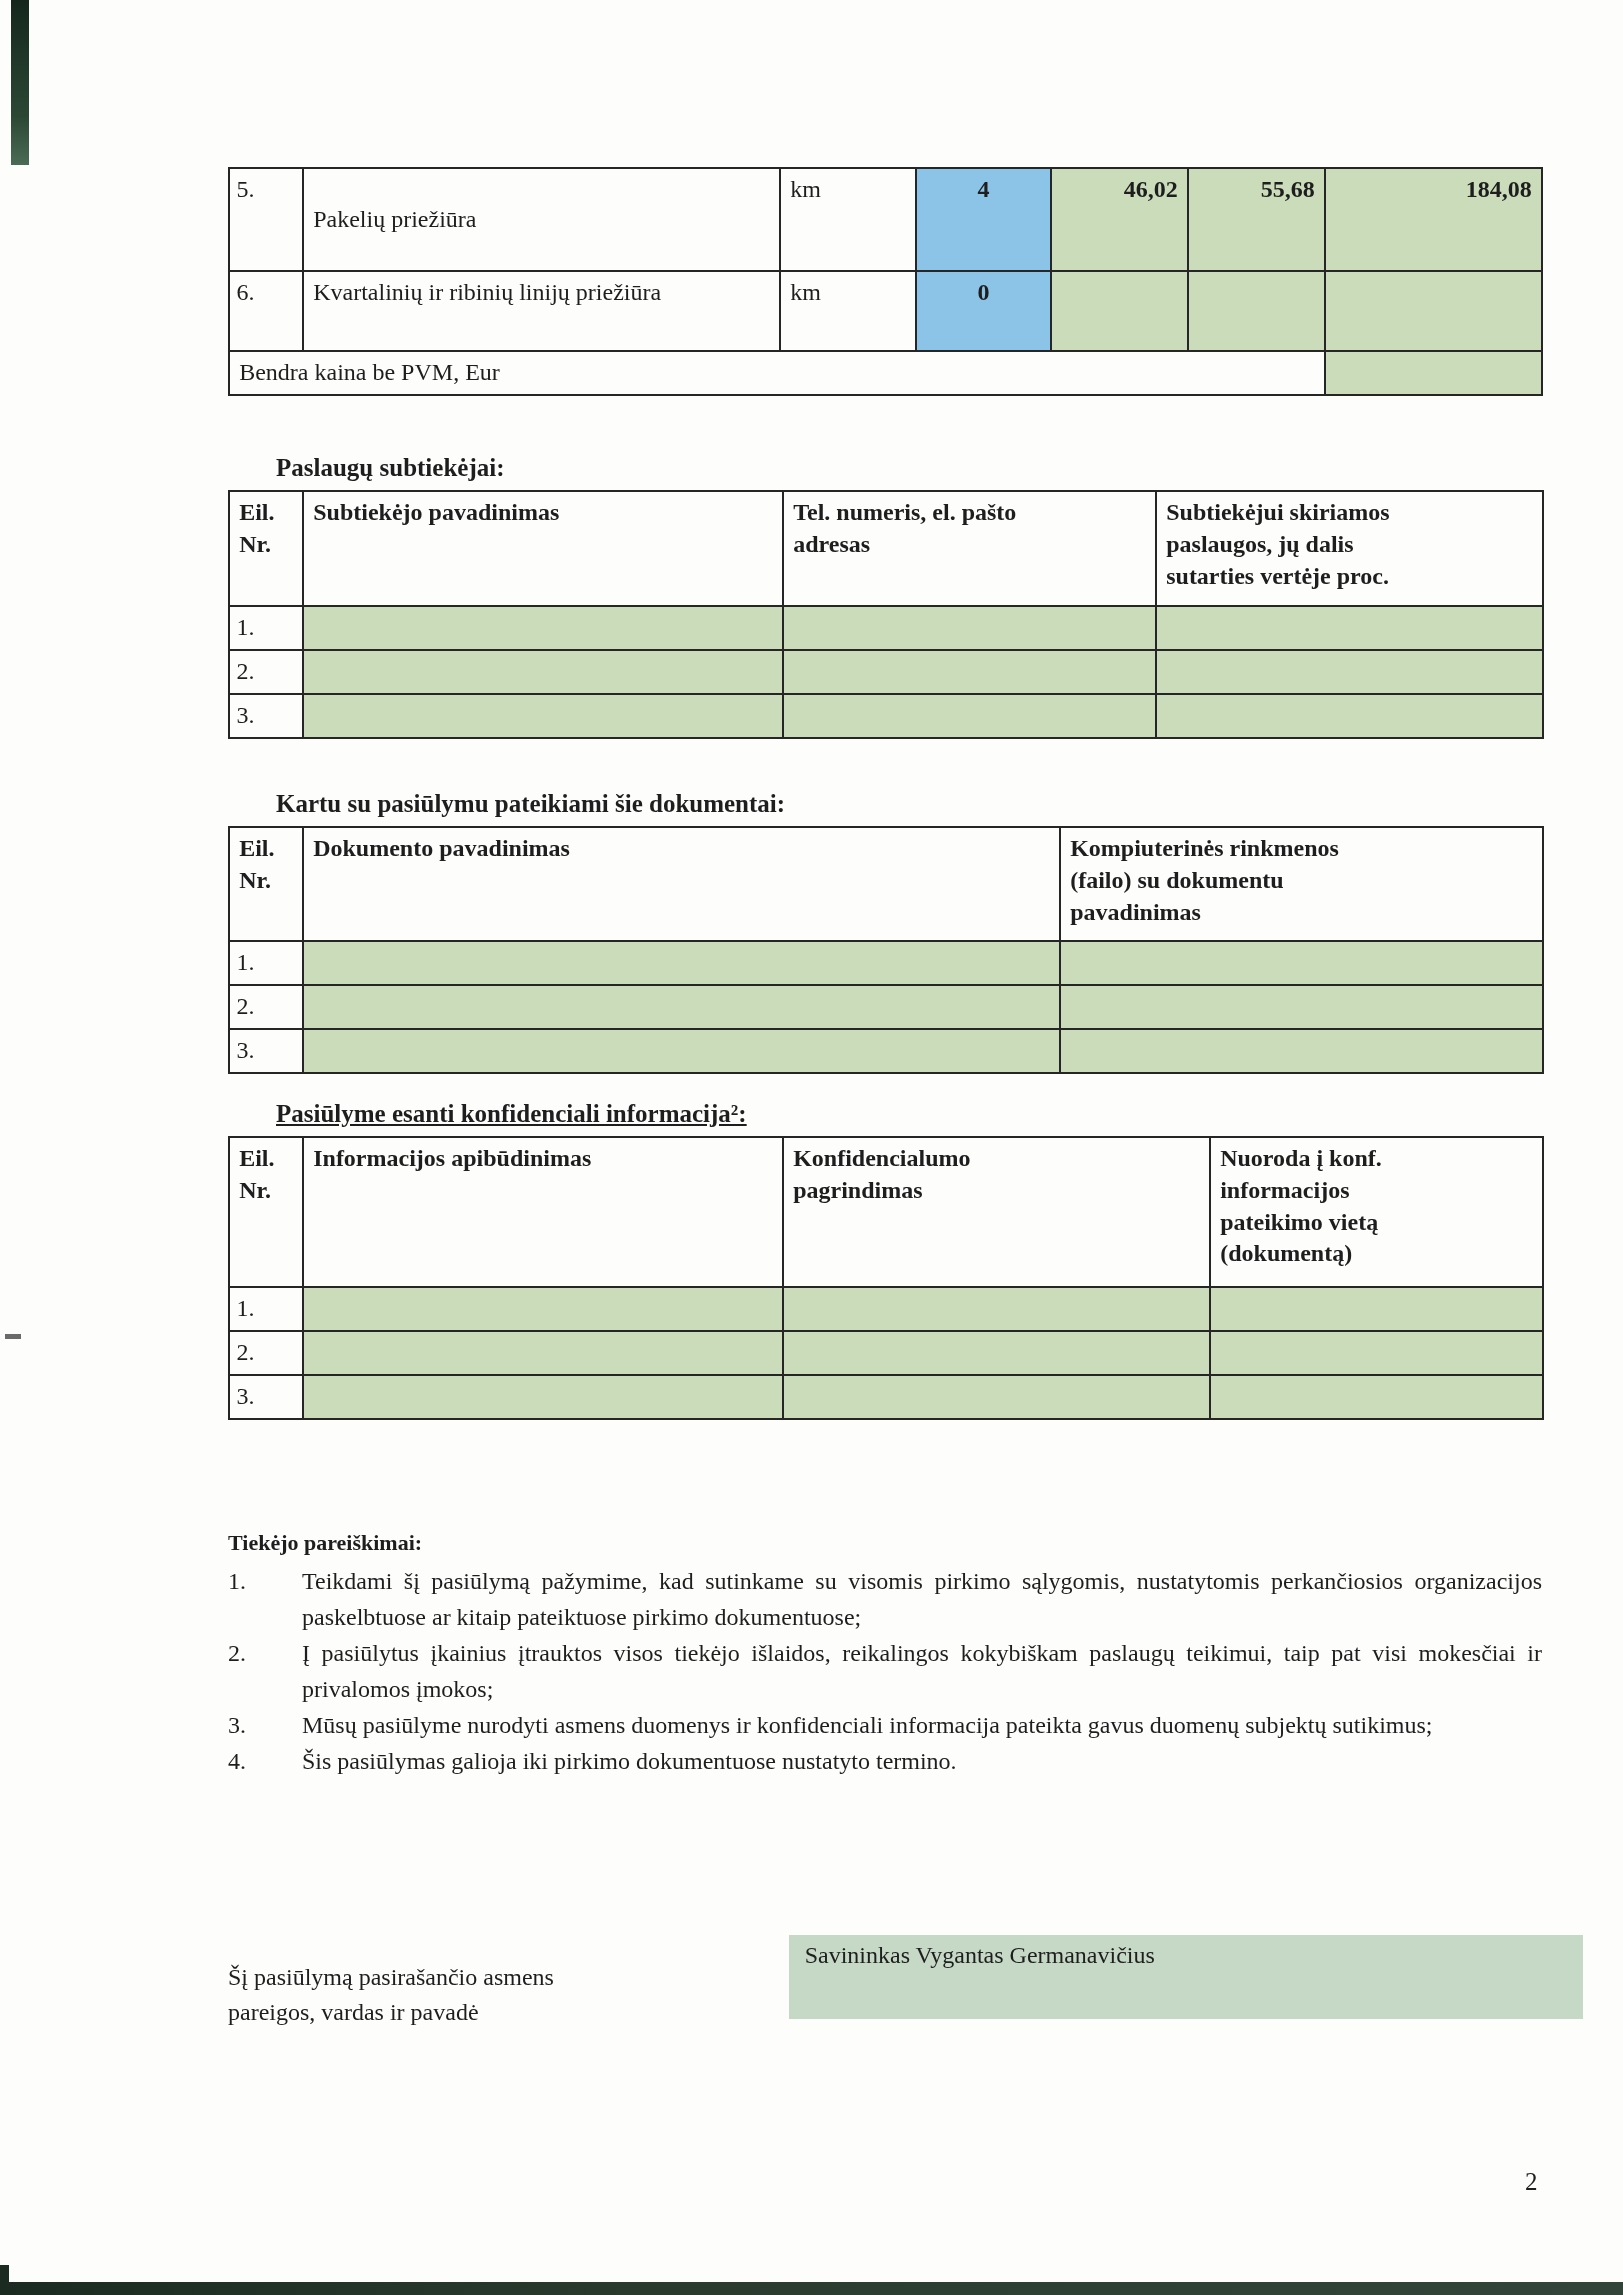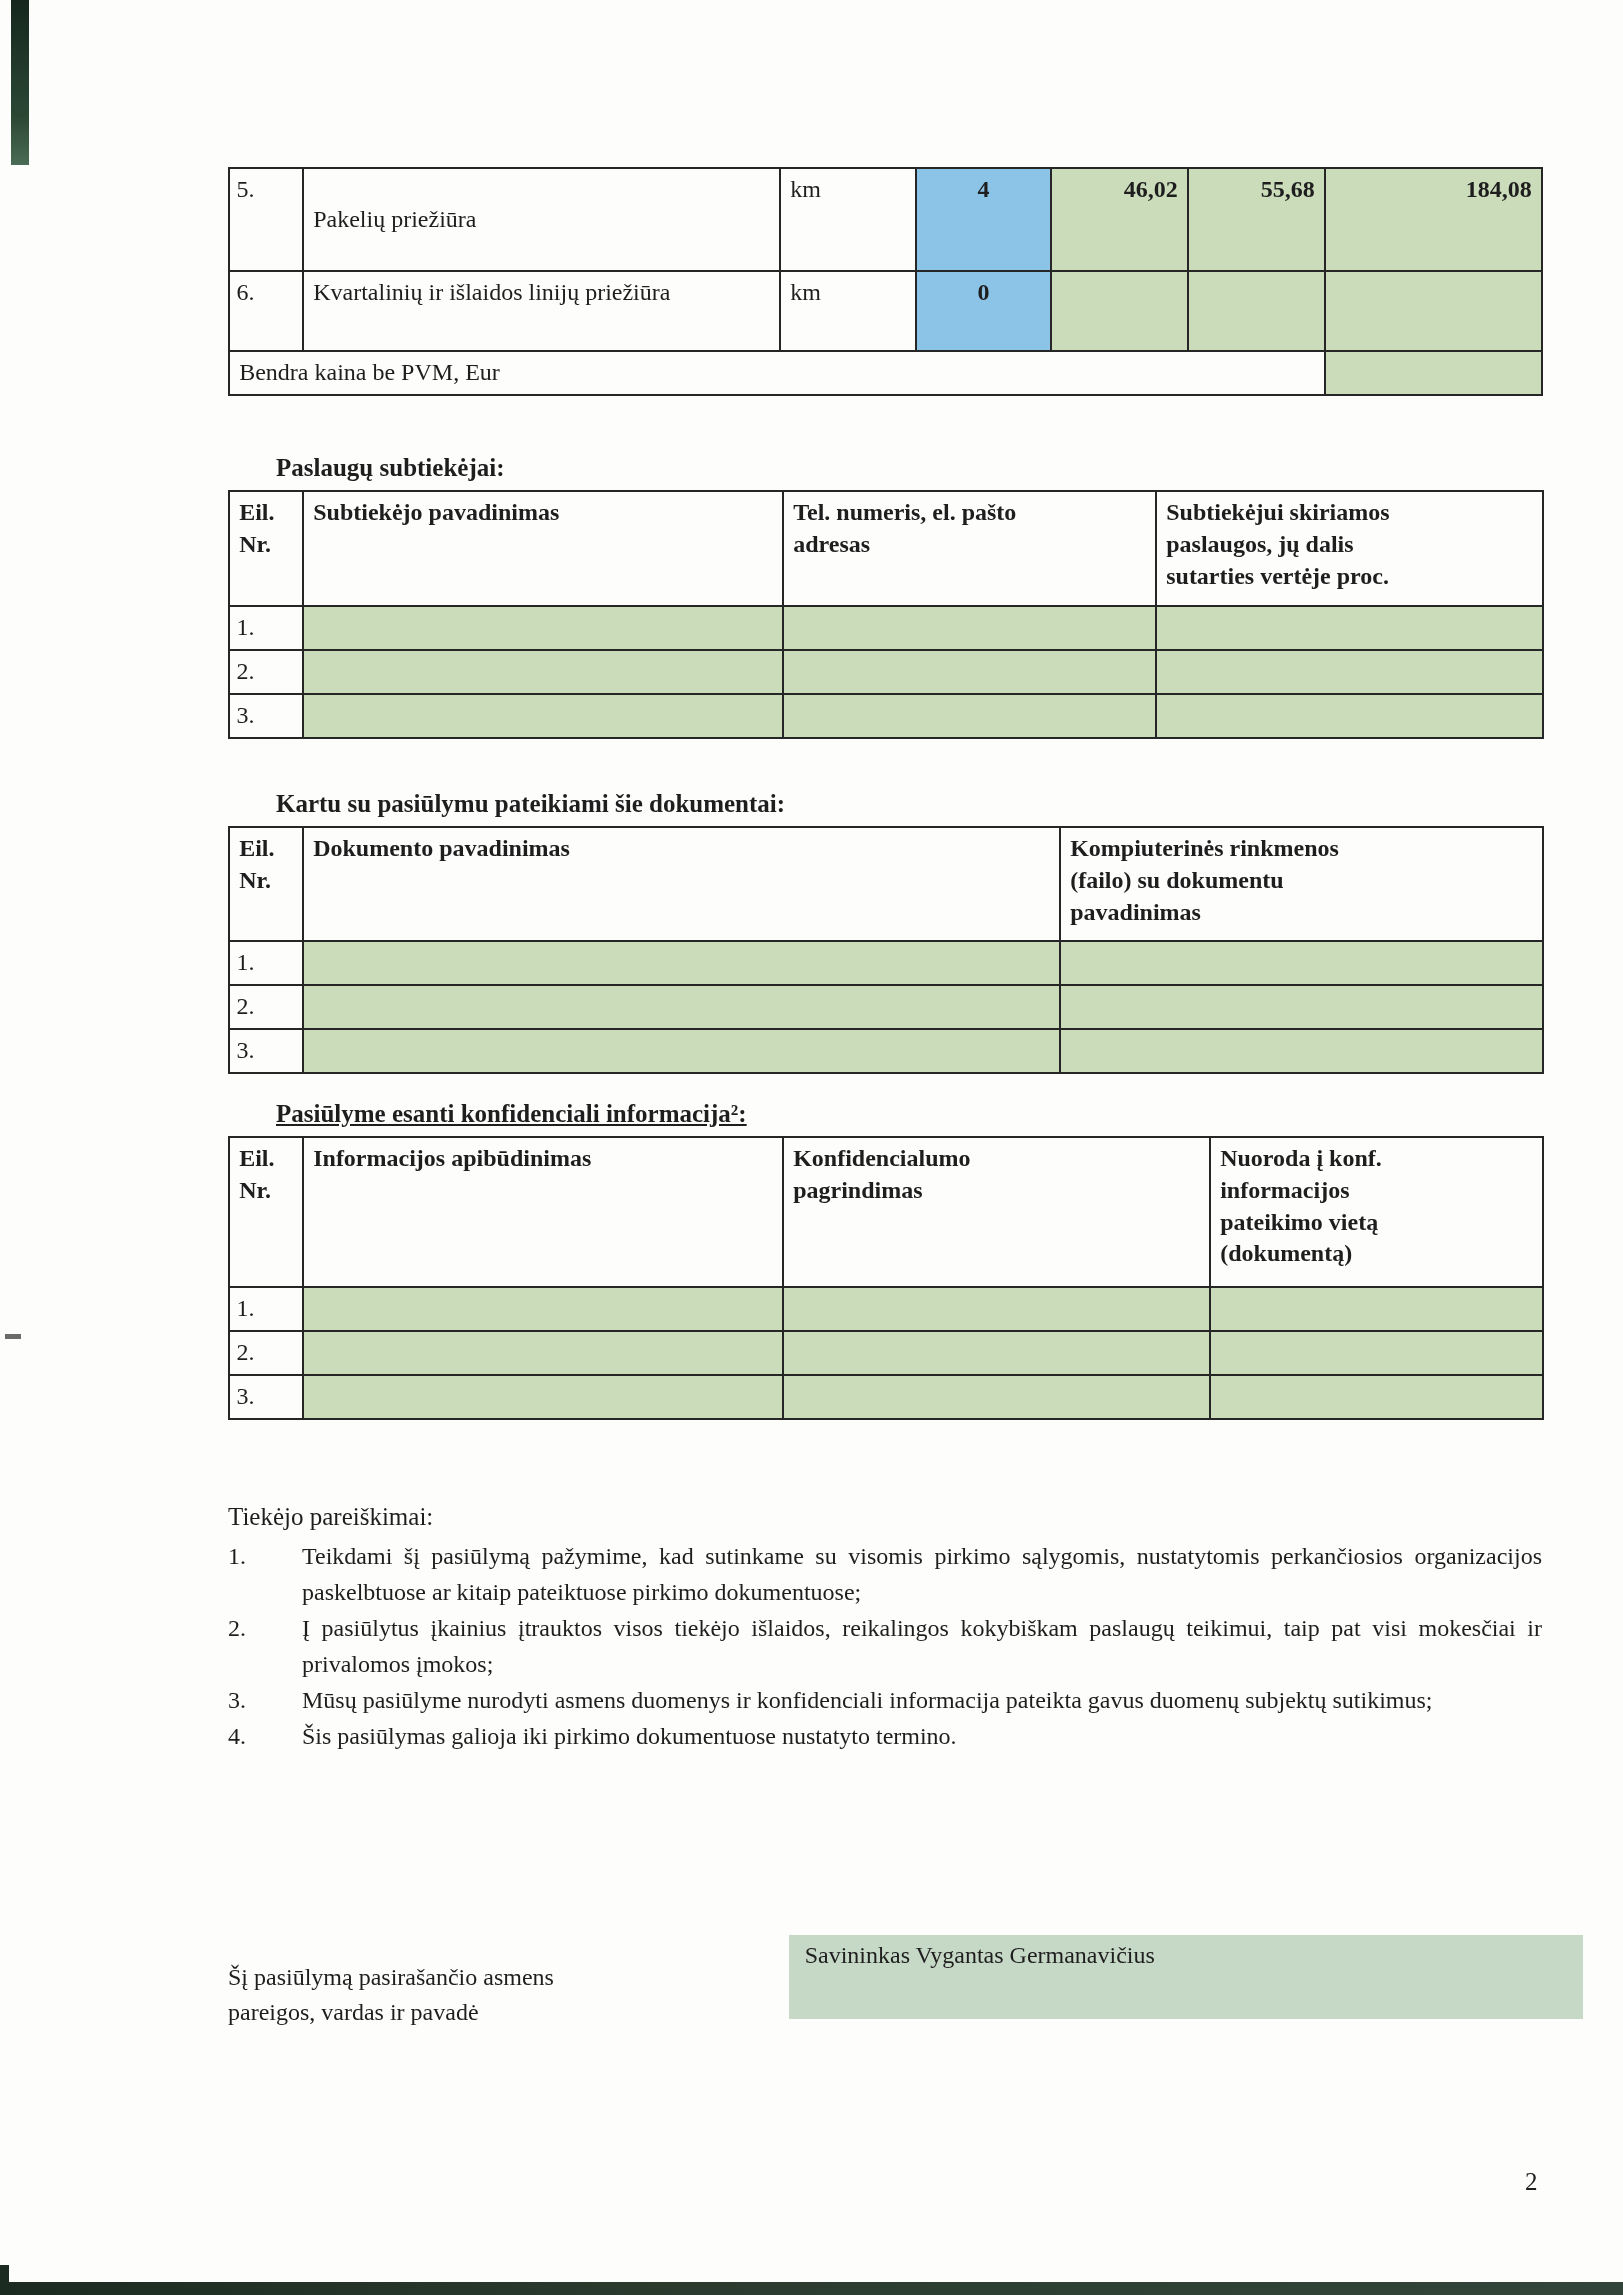--- a/index.html
+++ b/index.html
@@ -39,21 +39,21 @@
   tr.hdr2{height:115px;}
   tr.hdr3{height:114px;}
   tr.hdr4{height:150px;}
   tr.datarow{height:43px;}
   .section-heading{
     font-size:25px;font-weight:bold;line-height:1.3;margin-left:48px;
   }
   .decl-item{display:flex;}
   .decl-nr{width:74px;flex:none;font-size:24px;line-height:1.5;}
   .decl-text{flex:1;font-size:24px;line-height:1.5;text-align:justify;}
-  .decl-heading{font-size:25px;font-weight:normal;margin-bottom:6.5px;}
+  .decl-heading{font-size:22px;font-weight:bold;margin-bottom:6.5px;margin-top:27px;}
   .sig-label{font-size:24px;line-height:1.45;white-space:pre-line;width:497px;margin-top:21px;}
   .sig-value{
     background:var(--highlight-green-signature,#c6d8c6);
     width:794px;height:84px;
     padding:6.5px 15.7px;font-size:24px;
   }
   .page-number{font-size:25px;}
   .artifact-strip-top-left{
     left:10.5px;top:0;width:18.3px;height:165px;
     background:linear-gradient(180deg,#15271d 0%,#2b4734 70%,#4a6b55 100%);
@@ -89,21 +89,21 @@
       <td class="nrcell">5.</td>
       <td class="vmid">Pakelių priežiūra</td>
       <td>km</td>
       <td class="b">4</td>
       <td class="g num">46,02</td>
       <td class="g num">55,68</td>
       <td class="g num">184,08</td>
     </tr>
     <tr class="r6">
       <td class="nrcell">6.</td>
-      <td>Kvartalinių ir išlaidos linijų priežiūra</td>
+      <td>Kvartalinių ir ribinių linijų priežiūra</td>
       <td>km</td>
       <td class="b">0</td>
       <td class="g"></td>
       <td class="g"></td>
       <td class="g"></td>
     </tr>
     <tr class="rtotal">
       <td colspan="6">Bendra kaina  be PVM, Eur</td>
       <td class="g"></td>
     </tr>

